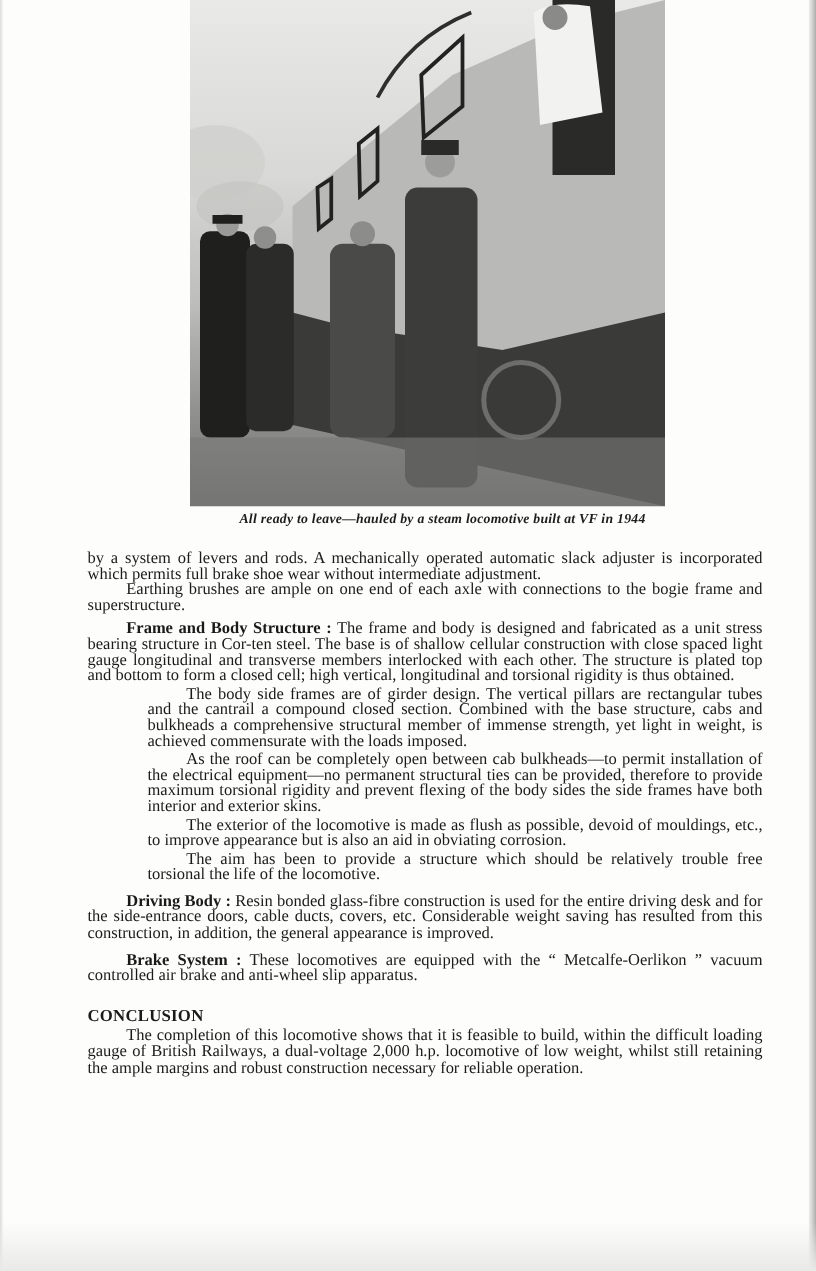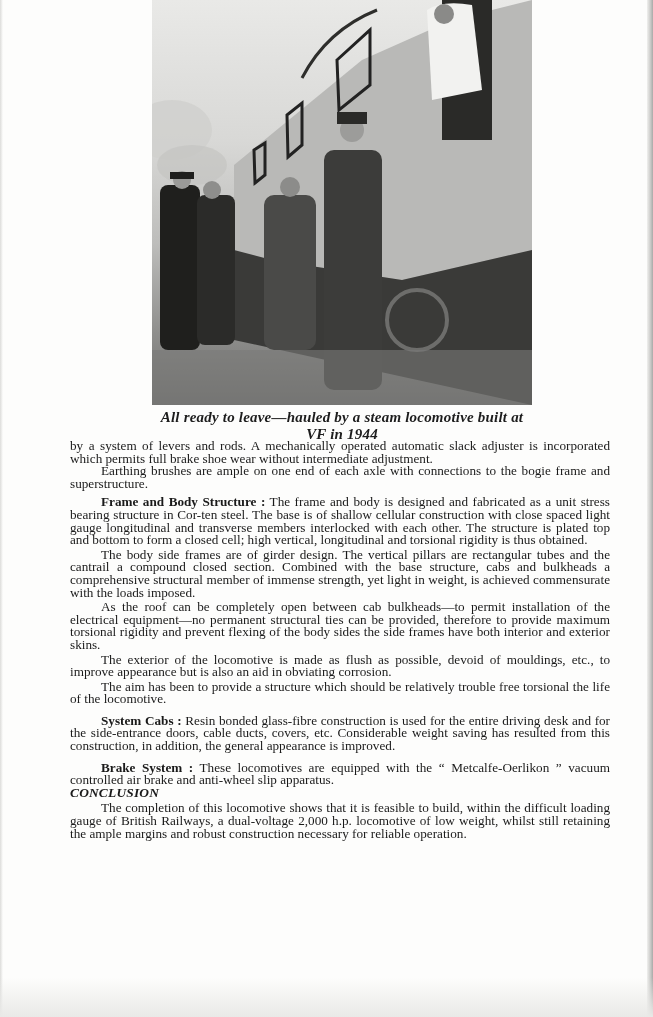--- a/index.html
+++ b/index.html
@@ -24,39 +24,38 @@
 
     
     .photo {
       position: absolute; left: 152px; top: 0; width: 380px; height: 405px;
       overflow: hidden;
       background: linear-gradient(to bottom, #e9e9e7 0%, #d8d8d6 35%, #bdbdbb 60%, #8f8f8d 82%, #6f6f6d 100%);
     }
     .photo svg { position: absolute; left: 0; top: 0; }
 
     .caption {
-      position: absolute; left: 152px; top: 409px; width: 380px;
+      position: absolute; left: 164px; top: 409px; width: 380px;
       text-align: center; font-style: italic; font-weight: bold;
-      font-size: 15px; letter-spacing: 0.2px; color: #1d1d1d;
+      font-size: 11px; letter-spacing: 0.2px; color: #1d1d1d;
     }
 
     .text-block {
       position: absolute; left: 70px; top: 440px; width: 540px;
       font-size: 13.2px; line-height: 12.6px; text-align: justify;
     }
     .text-block p { margin: 0; }
     .text-block p.indent { text-indent: 31px; }
-    .text-block p.gap-s { margin-top: 2px; }
+    .text-block p.gap-s { margin-top: 2px; margin-left: 48px; }
     .text-block p.gap-m { margin-top: 6px; }
     .text-block p.gap-l { margin-top: 9px; }
     .text-block .runin { font-weight: bold; }
     .heading {
-      font-weight: bold; font-size: 13.4px; margin-top: 0; margin-bottom: 3px;
+      font-weight: bold; font-size: 13.4px; margin-top: 20px; margin-bottom: 3px;
       letter-spacing: 0.2px;
-      font-style: italic;
     }
   </style>
 </head>
 <body>
 
 <div class="page-edge-left"></div>
 <div class="page-edge-right"></div>
 <div class="page-edge-bottom"></div>
 
 <div class="photo" title="Men in suits and uniforms on a platform beside a locomotive, one man leaning out of the cab window">
@@ -102,19 +101,19 @@
 <div class="text-block">
   <p>by a system of levers and rods.  A mechanically operated automatic slack adjuster is incorporated which permits full brake shoe wear without intermediate adjustment.</p>
   <p class="indent">Earthing brushes are ample on one end of each axle with connections to the bogie frame and superstructure.</p>
 
   <p class="indent gap-m"><span class="runin">Frame and Body Structure :</span><span> The frame and body is designed and fabricated as a unit stress bearing structure in Cor-ten steel.  The base is of shallow cellular construction with close spaced light gauge longitudinal and transverse members interlocked with each other.  The structure is plated top and bottom to form a closed cell; high vertical, longitudinal and torsional rigidity is thus obtained.</span></p>
   <p class="indent gap-s">The body side frames are of girder design.  The vertical pillars are rectangular tubes and the cantrail a compound closed section.  Combined with the base structure, cabs and bulkheads a comprehensive structural member of immense strength, yet light in weight, is achieved commensurate with the loads imposed.</p>
   <p class="indent gap-s">As the roof can be completely open between cab bulkheads—to permit installation of the electrical equipment—no permanent structural ties can be provided, therefore to provide maximum torsional rigidity and prevent flexing of the body sides the side frames have both interior and exterior skins.</p>
   <p class="indent gap-s">The exterior of the locomotive is made as flush as possible, devoid of mouldings, etc., to improve appearance but is also an aid in obviating corrosion.</p>
   <p class="indent gap-s">The aim has been to provide a structure which should be relatively trouble free torsional the life of the locomotive.</p>
 
-  <p class="indent gap-l"><span class="runin">System Cabs :</span><span> Resin bonded glass-fibre construction is used for the entire driving desk and for the side-entrance doors, cable ducts, covers, etc.  Considerable weight saving has resulted from this construction, in addition, the general appearance is improved.</span></p>
+  <p class="indent gap-l"><span class="runin">Driving Body :</span><span> Resin bonded glass-fibre construction is used for the entire driving desk and for the side-entrance doors, cable ducts, covers, etc.  Considerable weight saving has resulted from this construction, in addition, the general appearance is improved.</span></p>
 
   <p class="indent gap-l"><span class="runin">Brake System :</span><span> These locomotives are equipped with the “ Metcalfe-Oerlikon ” vacuum controlled air brake and anti-wheel slip apparatus.</span></p>
 
   <div class="heading">CONCLUSION</div>
   <p class="indent">The completion of this locomotive shows that it is feasible to build, within the difficult loading gauge of British Railways, a dual-voltage 2,000 h.p. locomotive of low weight, whilst still retaining the ample margins and robust construction necessary for reliable operation.</p>
 </div>
 
 </body></html>

